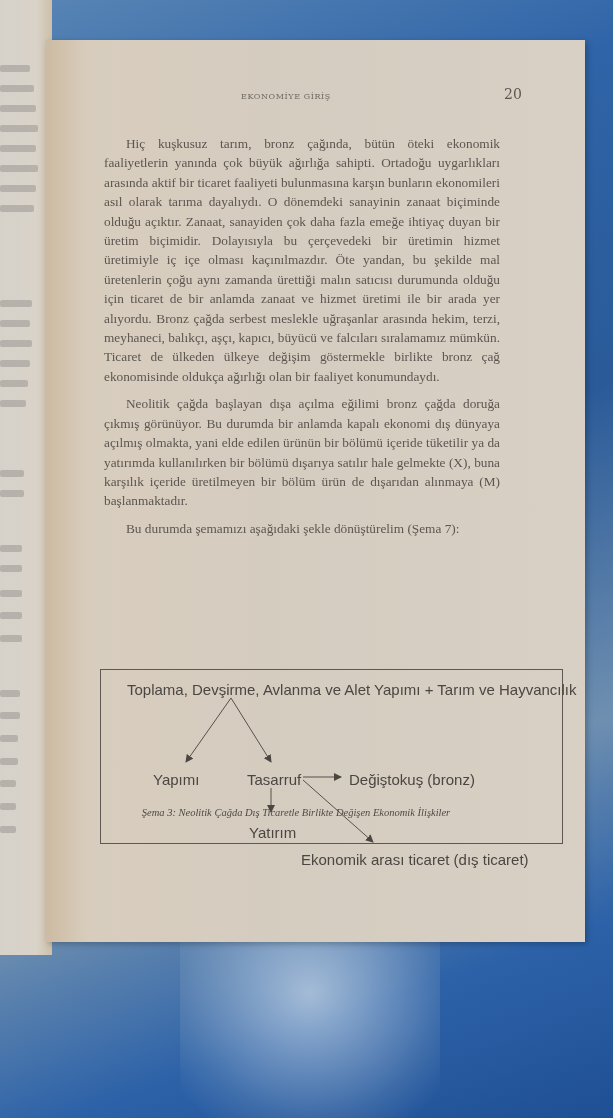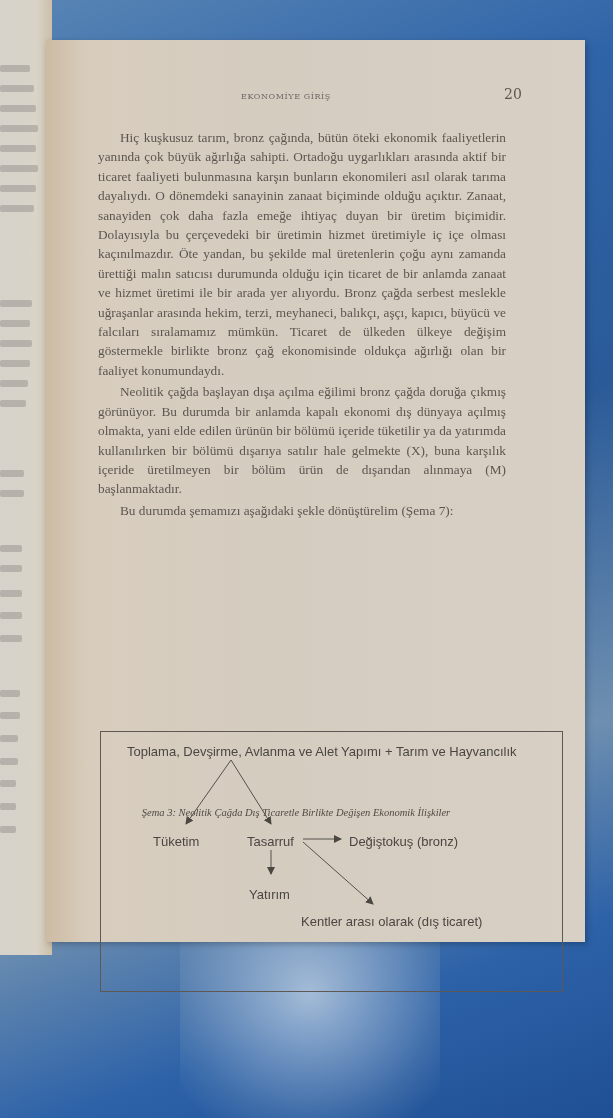--- a/index.html
+++ b/index.html
@@ -30,25 +30,25 @@
     color:#6d6761; filter: blur(0.6px); text-align: right;
   }
   .page-number {
     position:absolute; left:458px; top:46px; font-size:14px; color:#5d5650;
   }
   .body-text {
     position:absolute; left:50px; top:86px; width:412px;
     font-family: "Liberation Serif", serif; font-size:13.3px; line-height:19.4px;
     color:#5c5650; text-align:justify; filter: blur(0.35px);
   }
-  .body-text p { margin:2px; text-indent:22px; }
+  .body-text p { margin:8px; text-indent:22px; }
   .diagram {
-    position:absolute; left:4px; top:605px; width:463px; height:261px;
+    position:absolute; left:4px; top:543px; width:463px; height:175px;
     border:1.5px solid #5d5853; box-sizing:border-box;
-    font-family: "Liberation Sans", sans-serif; font-size:13px; color:#4a4642;
+    font-family: "Liberation Sans", sans-serif; font-size:15px; color:#4a4642;
   }
   .diagram .lbl { position:absolute; white-space:nowrap; }
   .diagram svg { position:absolute; left:0; top:0; }
   .caption {
     position:absolute; left:30px; top:767px; width:440px;
     font-family: "Liberation Serif", serif; font-style:italic; font-size:10.5px; color:#4f4a45;text-align:center;
   }
 </style>
 </head>
 <body>
@@ -104,22 +104,22 @@
             <path d="M0,0 L8,4 L0,8 z" fill="#4a4642"></path>
           </marker>
         </defs>
         <line x1="130" y1="28" x2="85" y2="92" stroke="#55504b" stroke-width="1" marker-end="url(#ah)"></line>
         <line x1="130" y1="28" x2="170" y2="92" stroke="#55504b" stroke-width="1" marker-end="url(#ah)"></line>
         <line x1="202" y1="107" x2="240" y2="107" stroke="#55504b" stroke-width="1" marker-end="url(#ah)"></line>
         <line x1="170" y1="118" x2="170" y2="142" stroke="#55504b" stroke-width="1" marker-end="url(#ah)"></line>
         <line x1="202" y1="110" x2="272" y2="172" stroke="#55504b" stroke-width="1" marker-end="url(#ah)"></line>
       </svg>
       <span class="lbl" style="left:26px;top:10px;">Toplama, Devşirme, Avlanma ve Alet Yapımı + Tarım ve Hayvancılık</span>
-      <span class="lbl" style="left:52px;top:100px;">Tüketim</span>
+      <span class="lbl" style="left:52px;top:100px;">Yapımı</span>
       <span class="lbl" style="left:146px;top:100px;">Tasarruf</span>
       <span class="lbl" style="left:248px;top:100px;">Değiştokuş (bronz)</span>
       <span class="lbl" style="left:148px;top:153px;">Yatırım</span>
-      <span class="lbl" style="left:200px;top:180px;">Kentler arası olarak (dış ticaret)</span>
+      <span class="lbl" style="left:200px;top:180px;">Ekonomik arası ticaret (dış ticaret)</span>
     </div>
   </div>
 
   <div class="caption">Şema 3: Neolitik Çağda Dış Ticaretle Birlikte Değişen Ekonomik İlişkiler</div>
 </div>
 
 </body></html>

